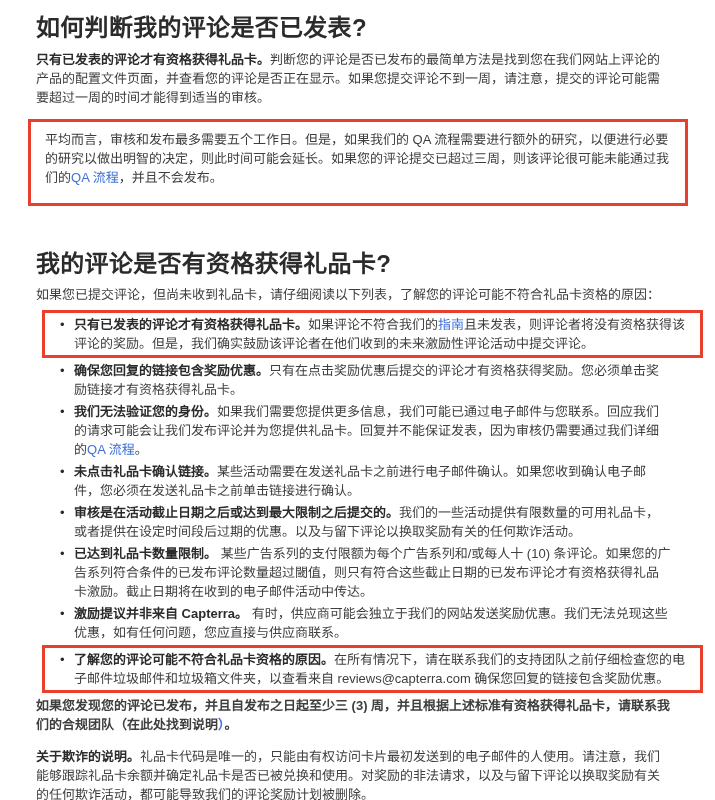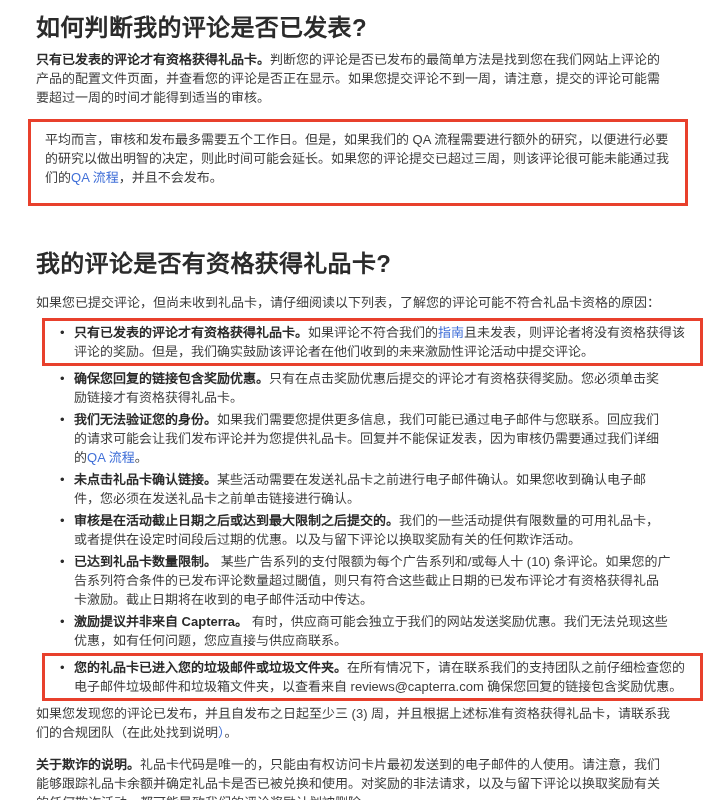--- a/index.html
+++ b/index.html
@@ -22,32 +22,32 @@
   h1.h2{margin-top:46px;}
   p{font-size:13px;line-height:19px;margin:0;}
   strong{color:var(--dark);font-weight:700;}
   .link{color:var(--link);text-decoration:none;cursor:pointer;}
   .para{margin-top:10px;}
   .redbox{
     border:3px solid var(--red);
     margin:12px -17px 0 -8px;
     padding:8px 4px 16px 14px;
   }
-  .intro{margin-top:17px;}
+  .intro{margin-top:9px;}
   .bullets{margin-top:6px;}
   .bullet{display:flex;font-size:13px;line-height:19px;margin-top:3px;}
   .dot{flex:0 0 14px;margin-left:24px;color:var(--dark);}
   .btext{flex:1;}
   .bullet.boxed{
     border:3px solid var(--red);
     margin:3px -32px 3px 6px;
     padding:2px 12px 2px 0;
   }
   .bullet.boxed .dot{margin-left:15px;}
-  .contact{margin-top:2px;}
+  .contact{margin-top:2px;font-weight:bold;}
   .fraud{margin-top:13px;}
 </style>
 </head>
 <body>
 
 <div class="page">
 
   <h1>如何判断我的评论是否已发表?</h1>
 
   <p class="para">
@@ -96,21 +96,21 @@
       <span class="btext"><strong>已达到礼品卡数量限制。</strong><span> 某些广告系列的支付限额为每个广告系列和/或每人十 (10) 条评论。如果您的广告系列符合条件的已发布评论数量超过閾值，则只有符合这些截止日期的已发布评论才有资格获得礼品卡激励。截止日期将在收到的电子邮件活动中传达。</span></span>
     </div>
 
     <div class="bullet">
       <span class="dot">•</span>
       <span class="btext"><strong>激励提议并非来自 Capterra。</strong><span> 有时，供应商可能会独立于我们的网站发送奖励优惠。我们无法兑现这些优惠，如有任何问题，您应直接与供应商联系。</span></span>
     </div>
 
     <div class="bullet boxed">
       <span class="dot">•</span>
-      <span class="btext"><strong>您的礼品卡已进入您的垃圾邮件或垃圾文件夹。</strong><span>在所有情况下，请在联系我们的支持团队之前仔细检查您的电子邮件垃圾邮件和垃圾箱文件夹，以查看来自 reviews@capterra.com 确保您回复的链接包含奖励优惠。</span></span>
+      <span class="btext"><strong>了解您的评论可能不符合礼品卡资格的原因。</strong><span>在所有情况下，请在联系我们的支持团队之前仔细检查您的电子邮件垃圾邮件和垃圾箱文件夹，以查看来自 reviews@capterra.com 确保您回复的链接包含奖励优惠。</span></span>
     </div>
 
   </div>
 
   <p class="contact">
     <span>如果您发现您的评论已发布，并且自发布之日起至少三 (3) 周，并且根据上述标准有资格获得礼品卡，请联系我们的合规团队（在此处找到说明</span><a class="link">）</a><span>。</span>
   </p>
 
   <p class="fraud">
     <strong>关于欺诈的说明。</strong><span>礼品卡代码是唯一的，只能由有权访问卡片最初发送到的电子邮件的人使用。请注意，我们能够跟踪礼品卡余额并确定礼品卡是否已被兑换和使用。对奖励的非法请求，以及与留下评论以换取奖励有关的任何欺诈活动，都可能导致我们的评论奖励计划被删除。</span>

